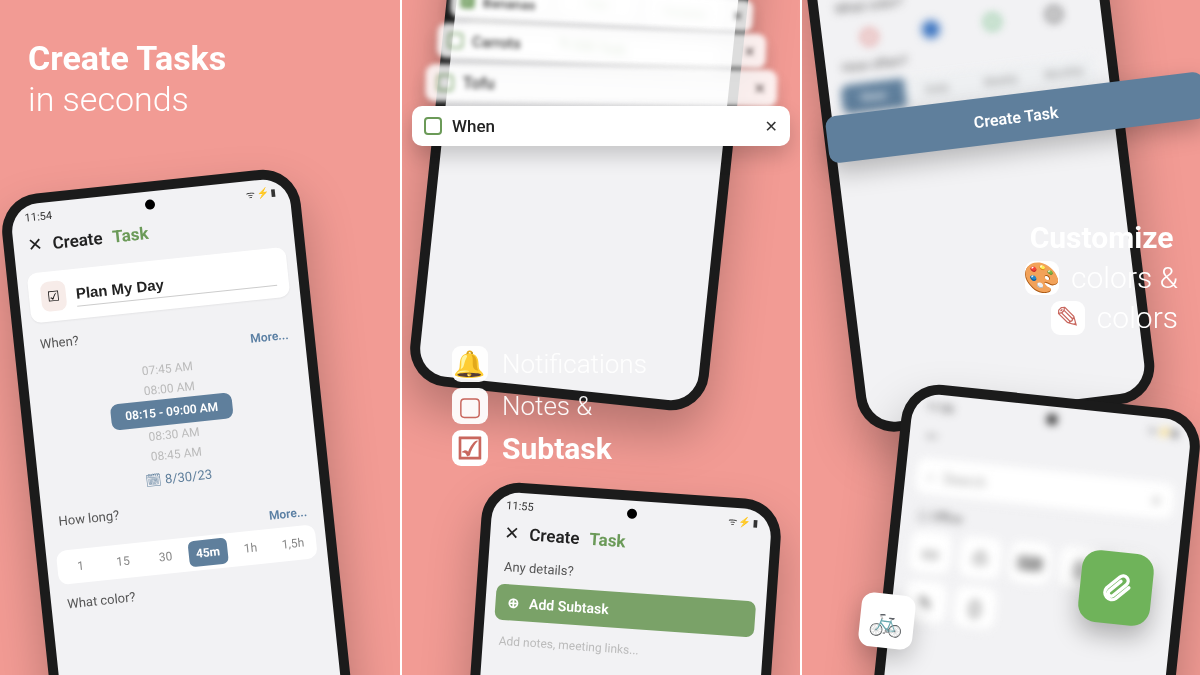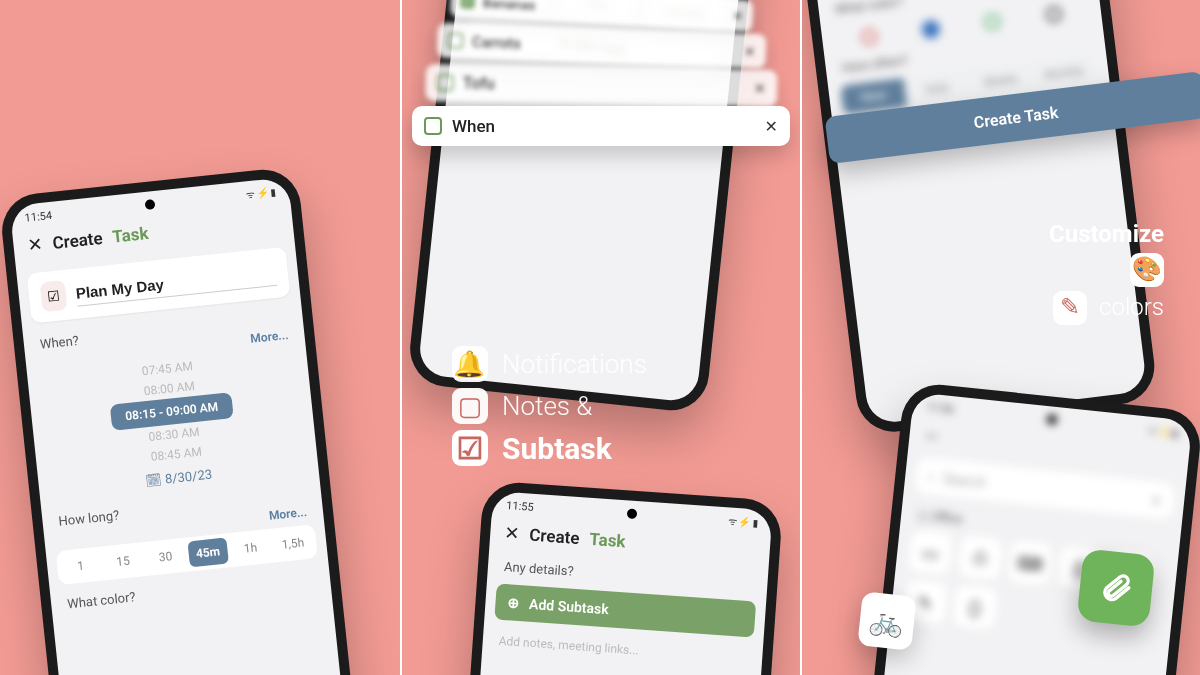--- a/index.html
+++ b/index.html
@@ -178,20 +178,24 @@
   .p3-headline .row { display: flex; align-items: center; gap: 12px; margin: 4px 0; }
   .p3-icon {
     width: 34px; height: 34px; background: #fff; border-radius: 9px;
     display: flex; align-items: center; justify-content: center; color: #c9675e;
   }
 </style>
 </head>
 <body>
 
 <div class="panel">
+  <div class="headline" style="left:28px; top:38px; font-size:34px;">
+    <div class="strong">Create Tasks</div>
+    <div class="light">in seconds</div>
+  </div>
 
   <div class="device" style="left:30px; top:180px; transform:rotate(-6deg);">
     <div class="screen">
       <div class="statusbar">
         <span>11:54</span>
         <div class="camera"></div>
         <div class="status-icons">ᯤ ⚡ ▮</div>
       </div>
       <div class="scr-header">
         <span class="close">✕</span>
@@ -330,24 +334,25 @@
           <span>Daily</span>
           <span>Weekly</span>
           <span>Monthly</span>
         </div>
       </div>
     </div>
   </div>
 
   <div class="create-btn" style="transform:rotate(-7deg);">Create Task</div>
 
-  <div class="headline p3-headline" style="right:36px; top:220px; text-align:center; font-size:24px;">
+  <div class="headline p3-headline" style="right:22px; top:220px; text-align:center; font-size:30px;">
     <div class="strong">Customize</div>
     <div class="row light" style="justify-content:flex-end;">
       <div class="p3-icon">🎨</div>
+      <span>colors &amp;</span>
     </div>
     <div class="row light" style="justify-content:flex-end;">
       <div class="p3-icon">✎</div>
       <span>colors</span>
     </div>
   </div>
 
   <div class="device" style="left:70px; top:395px; transform:rotate(6deg);">
     <div class="screen blur">
       <div class="scr-content">

